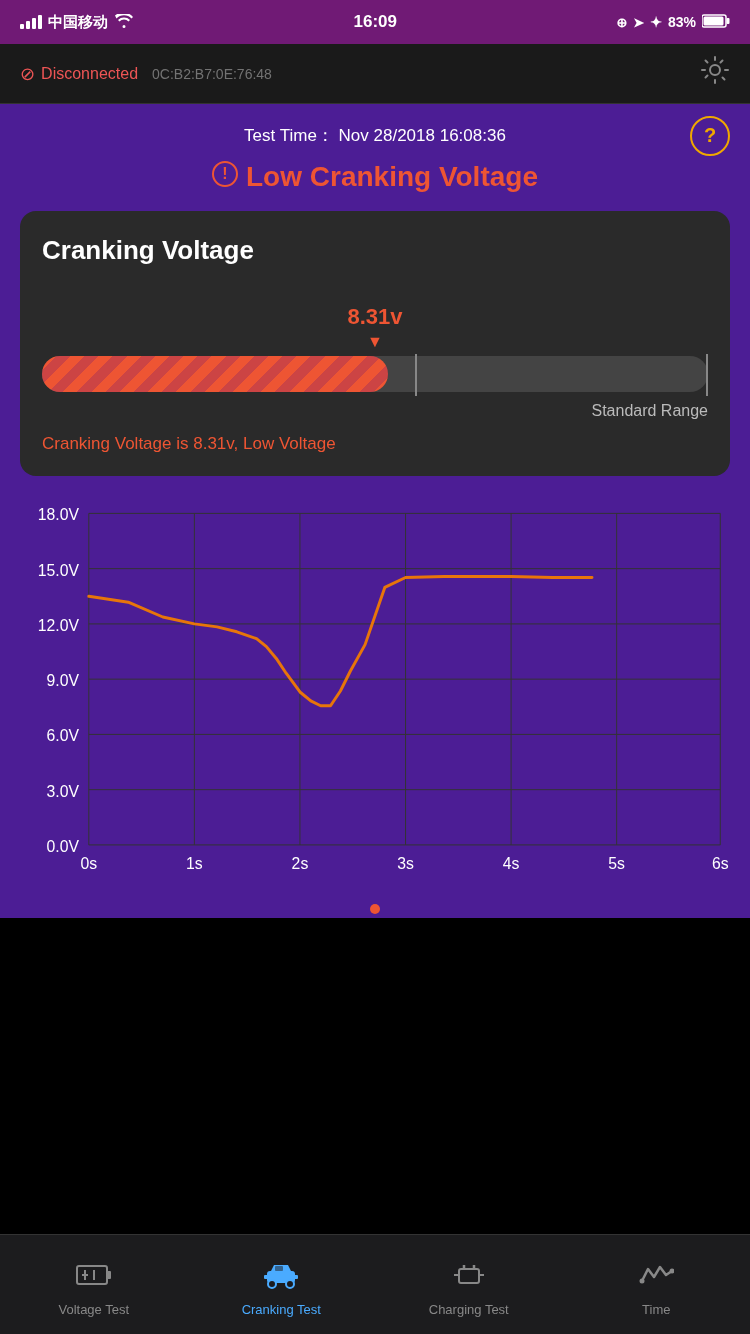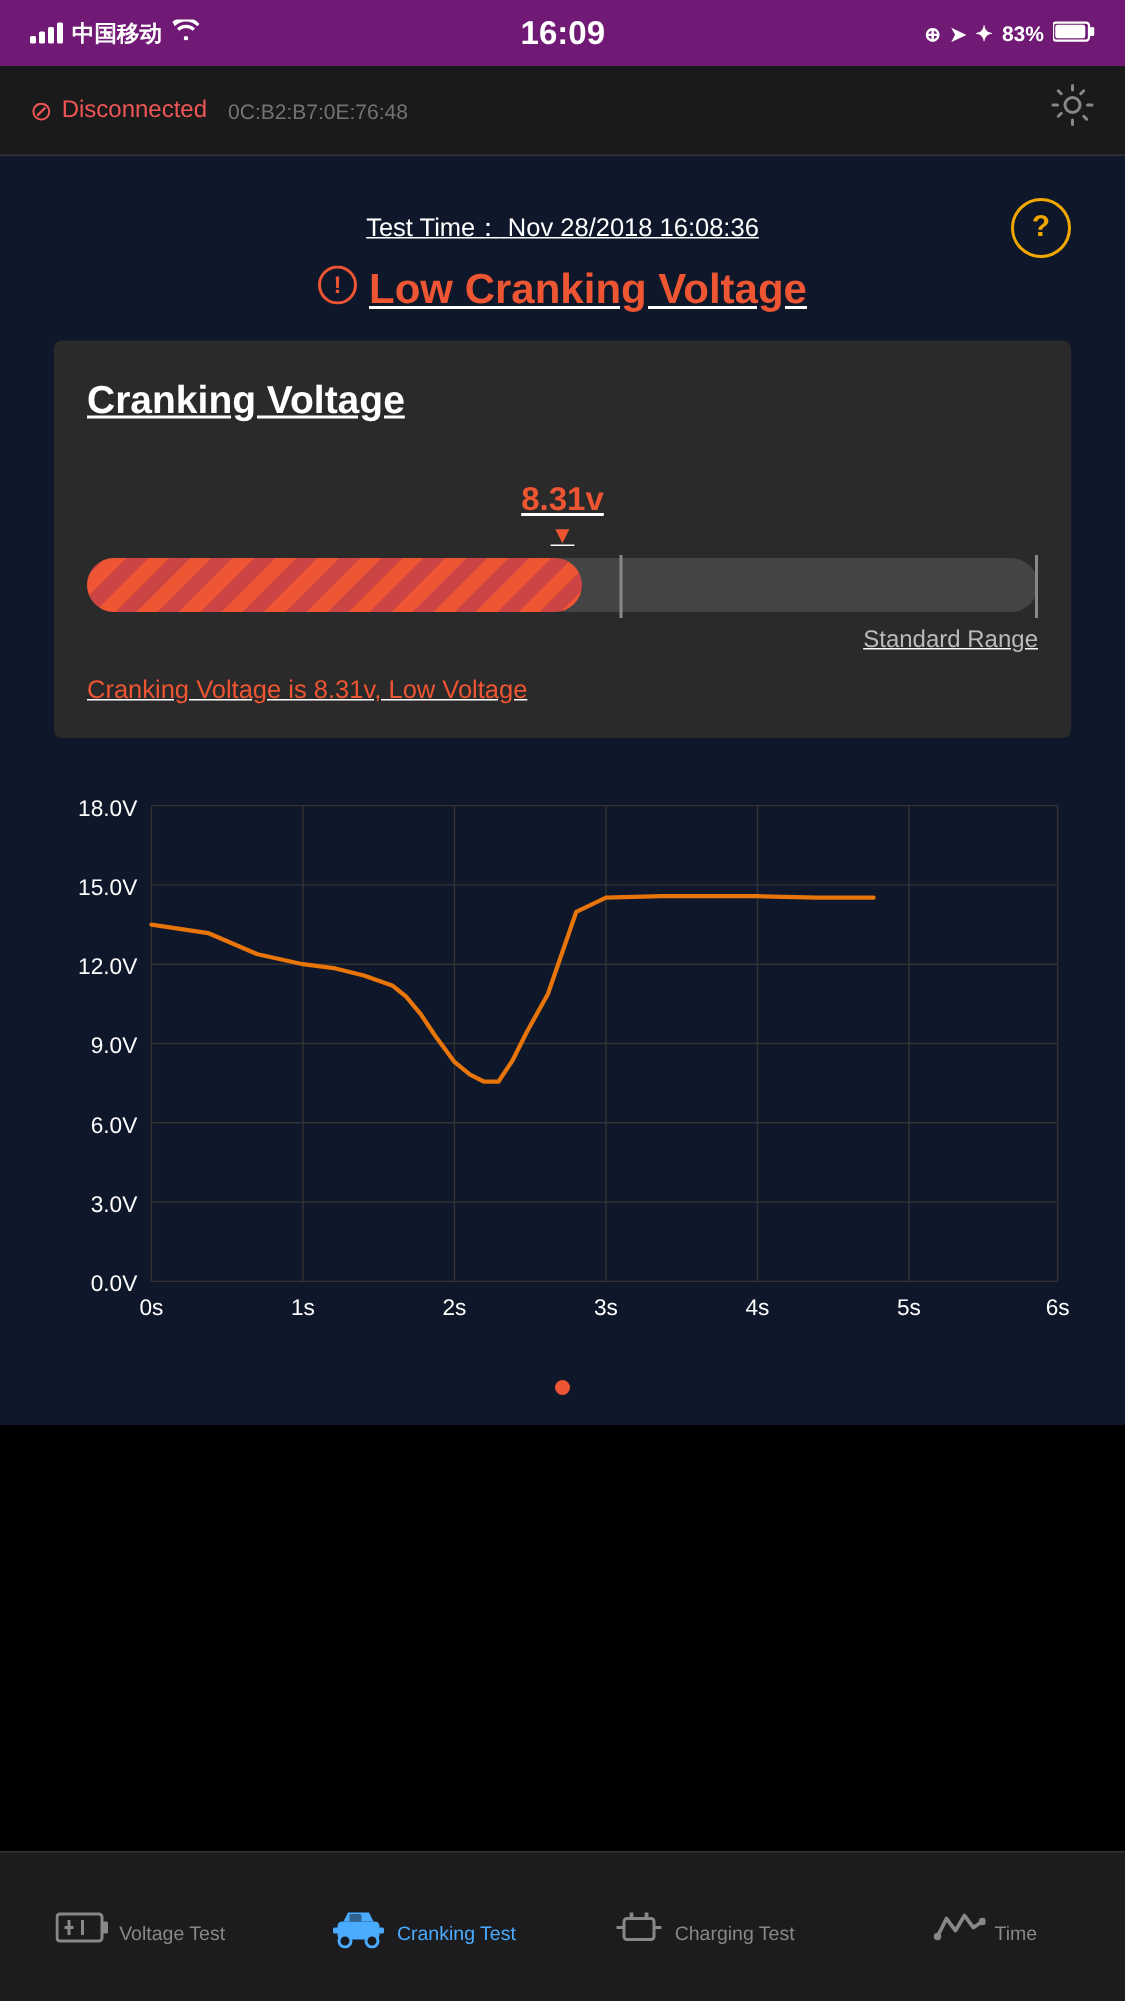--- a/index.html
+++ b/index.html
@@ -19,21 +19,21 @@
       height: 44px;
       background: #701a75;
       display: flex;
       align-items: center;
       justify-content: space-between;
       padding: 0 20px;
       font-size: 15px;
       font-weight: 600;
     }
     .status-left { display: flex; align-items: center; gap: 6px; }
-    .status-center { font-size: 22px; font-weight: 600; }
+    .status-center { font-size: 17px; font-weight: 600; }
     .status-right { display: flex; align-items: center; gap: 6px; font-size: 14px; }
     .signal-bars { display: flex; align-items: flex-end; gap: 2px; }
     .signal-bar { background: #fff; width: 4px; border-radius: 1px; }
 
     
     .header {
       height: 60px;
       background: #1a1a1a;
       display: flex;
       align-items: center;
@@ -41,23 +41,22 @@
       border-bottom: 1px solid #333;
     }
     .connection-status { display: flex; align-items: center; gap: 6px; }
     .disconnect-icon { color: #e55; font-size: 18px; }
     .disconnected-text { color: #e55; font-size: 16px; font-weight: 500; }
     .mac-address { color: #737373; font-size: 14px; font-weight: 400; margin-left: 8px; }
     .settings-icon { margin-left: auto; color: #888; font-size: 26px; cursor: pointer; }
 
     
     .main-content {
-      padding: 16px;
-      background: #0f172a;
-      text-decoration: underline;
+      padding: 0;
+      background: #4c1d95;
     }
 
     
     .test-time-row {
       display: flex;
       align-items: center;
       justify-content: center;
       padding: 20px 20px 8px 20px;
       position: relative;
     }
@@ -96,21 +95,21 @@
     .alert-text {
       color: #e53;
       font-size: 28px;
       font-weight: 600;
     }
 
     
     .card {
       margin: 0 20px;
       background: #2a2a2a;
-      border-radius: 5px;
+      border-radius: 16px;
       padding: 24px 22px 22px 22px;
     }
     .card-title {
       font-size: 26px;
       font-weight: 700;
       color: #fff;
       margin-bottom: 20px;
     }
 
     
@@ -221,20 +220,21 @@
       width: 750px;
       height: 100px;
       background: #1c1c1e;
       border-top: 1px solid #333;
       display: flex;
       align-items: center;
     }
     .tab-item {
       flex: 1;
       display: flex;
+      flex-direction: column;
       align-items: center;
       justify-content: center;
       gap: 6px;
       cursor: pointer;
       padding-top: 8px;
     }
     .tab-icon { font-size: 28px; }
     .tab-label { font-size: 13px; color: #888; }
     .tab-item.active .tab-label { color: #4aabff; }
     .tab-item.active .tab-icon { color: #4aabff; }

